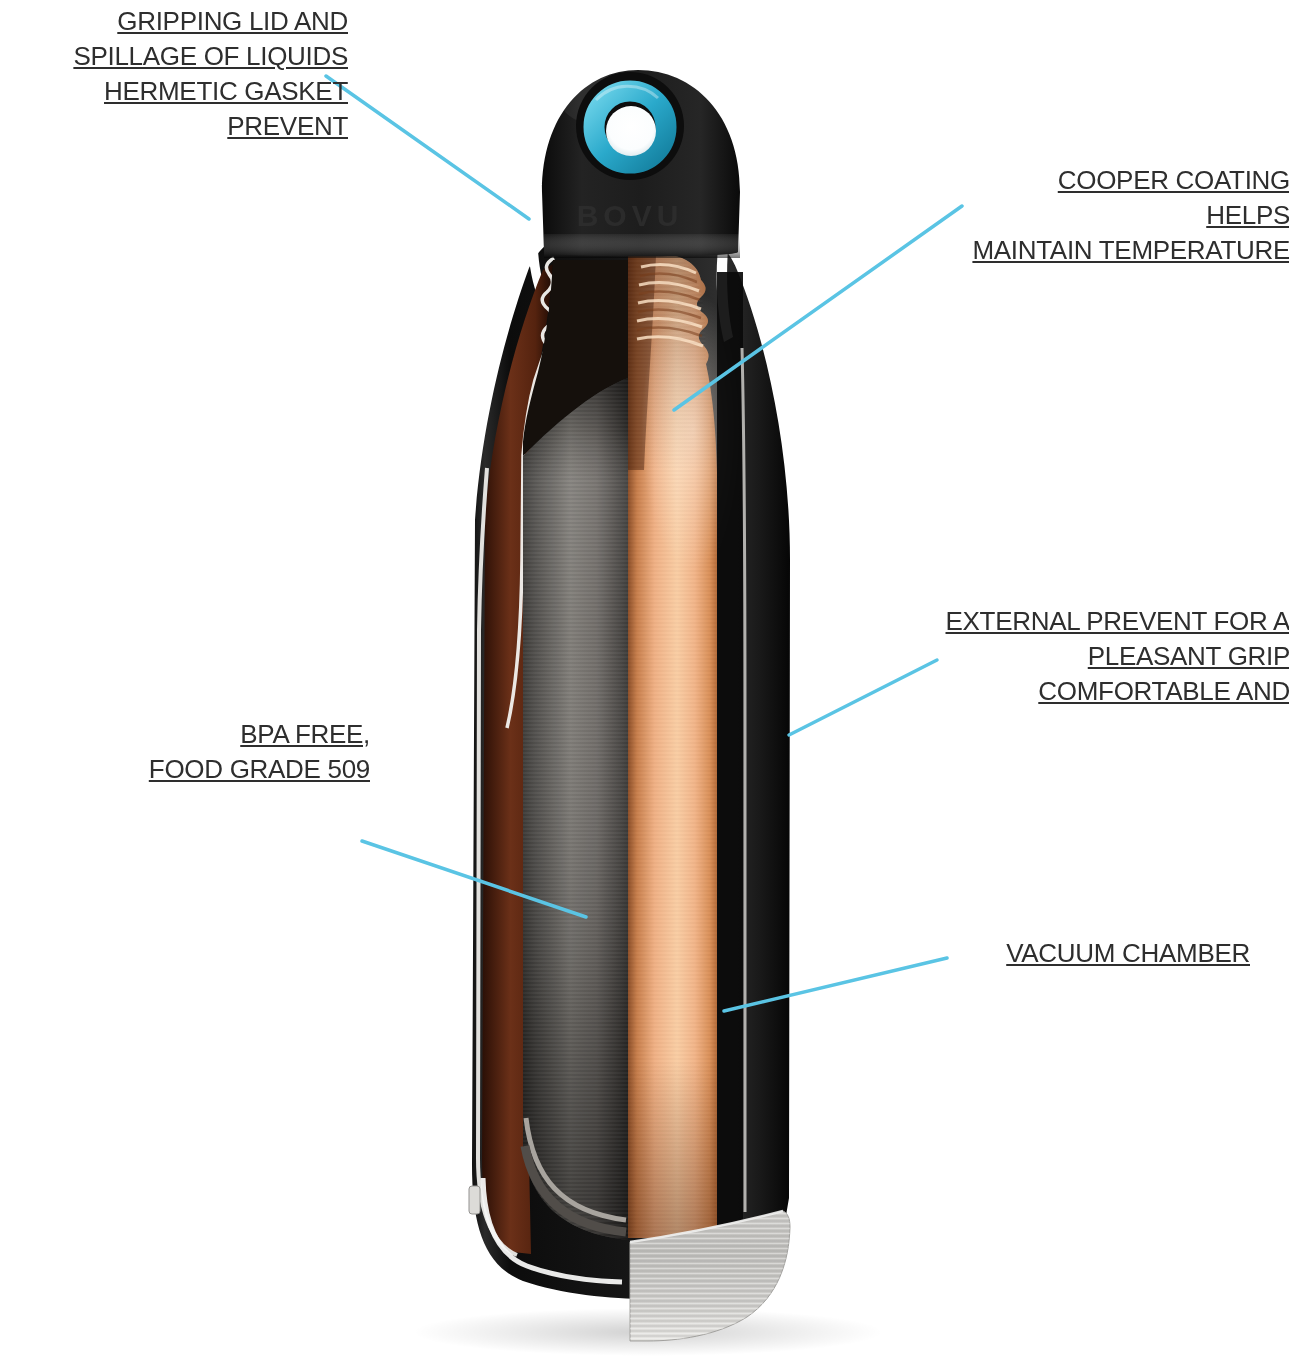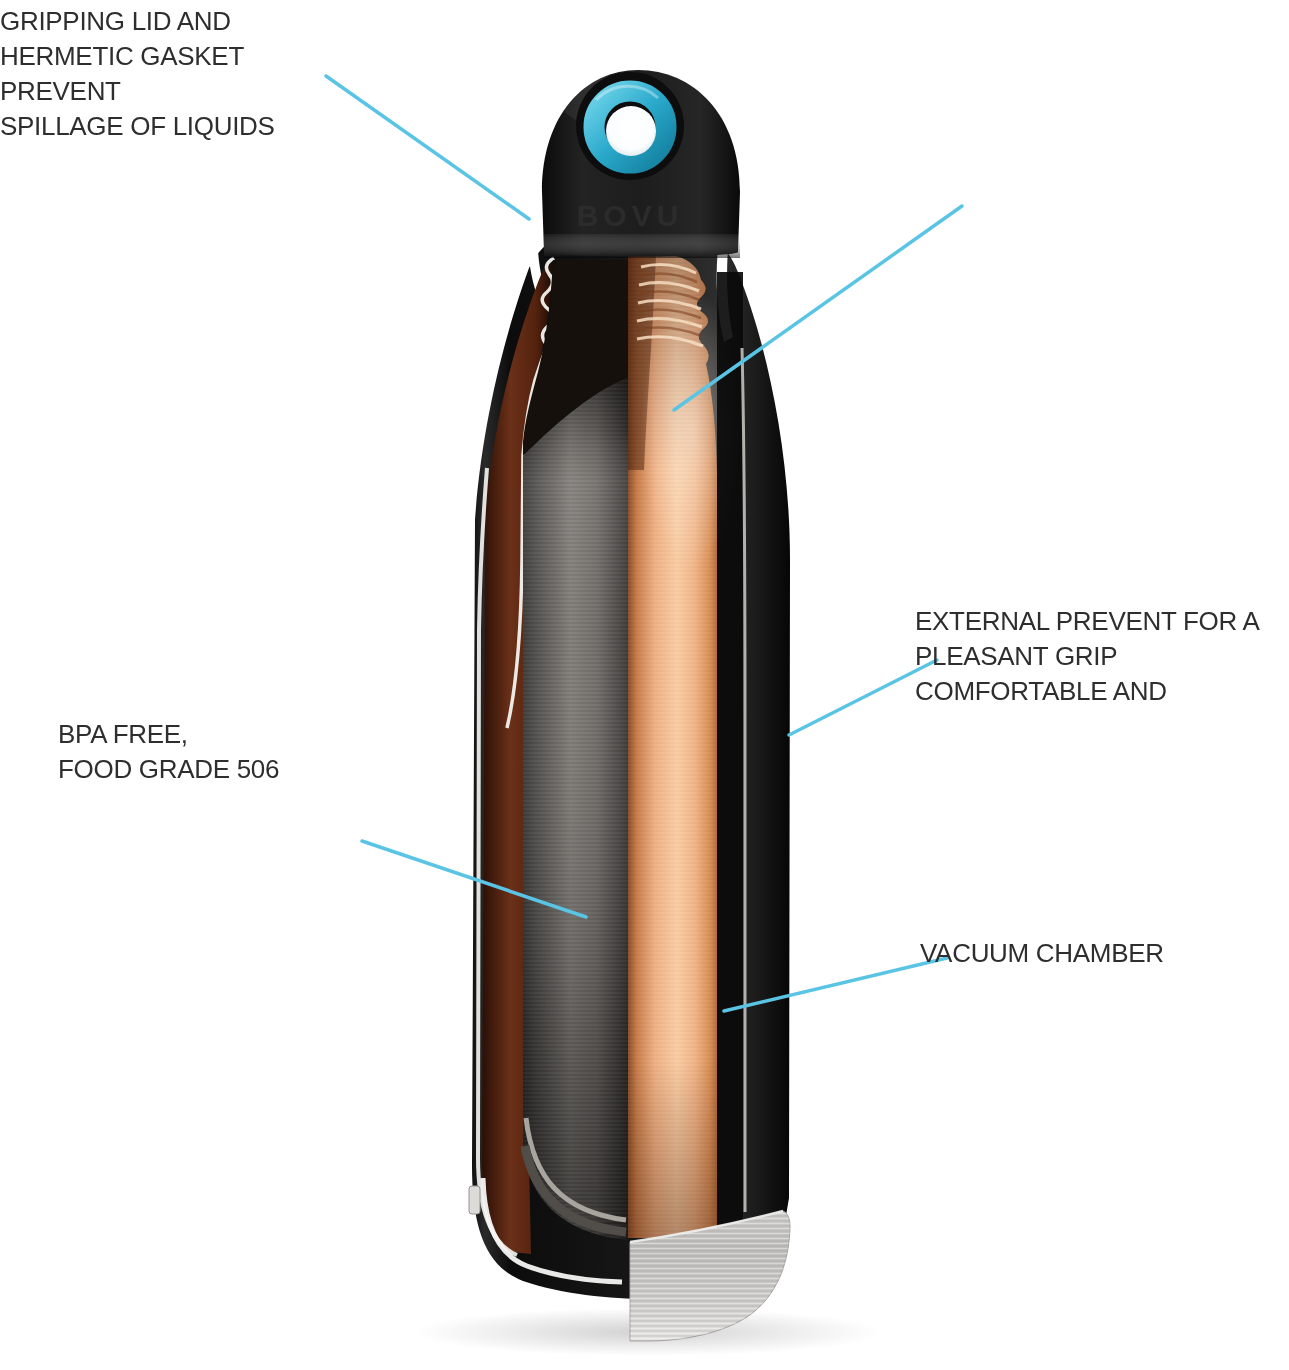--- a/index.html
+++ b/index.html
@@ -12,25 +12,26 @@
     font-family:"Liberation Sans", sans-serif;
   }
   .bottle-svg{
     position:absolute;
     left:0; top:0;
     width:1289px; height:1370px;
   }
   .callout{
     position:absolute;
     z-index:2;
-    text-align:left;
+    text-align:right;
     color:var(--label,#2e2e2e);
     font-size:26px;
     line-height:35px;
     letter-spacing:-0.3px;
+    text-decoration:underline;
   }
   .callout span{display:block;}
 </style>
 </head>
 <body>
 
 <div class="stage">
 
   <svg class="bottle-svg" viewBox="0 0 1289 1370" xmlns="http://www.w3.org/2000/svg">
     <defs>
@@ -202,33 +203,37 @@
         <line x1="326" y1="76" x2="529" y2="219" stroke="#5ac4e4" stroke-width="3.5" stroke-linecap="round"></line>
         <line x1="962" y1="206" x2="674" y2="410" stroke="#5ac4e4" stroke-width="3.5" stroke-linecap="round"></line>
         <line x1="937" y1="660" x2="789" y2="735" stroke="#5ac4e4" stroke-width="3.5" stroke-linecap="round"></line>
         <line x1="362" y1="841" x2="586" y2="917" stroke="#5ac4e4" stroke-width="3.5" stroke-linecap="round"></line>
         <line x1="947" y1="958" x2="724" y2="1011" stroke="#5ac4e4" stroke-width="3.5" stroke-linecap="round"></line>
       </g>
   </svg>
 
   <div class="callout" style="left:0px; top:4px; width:348px;">
     <span>GRIPPING LID AND</span>
+    <span>SPILLAGE OF LIQUIDS</span>
     <span>HERMETIC GASKET PREVENT</span>
-    <span>SPILLAGE OF LIQUIDS</span>
-  </div>
-
+  </div>
+
+  <div class="callout" style="left:972px; top:163px; width:318px;">
+    <span>COOPER COATING HELPS</span>
+    <span>MAINTAIN TEMPERATURE</span>
+  </div>
 
   <div class="callout" style="left:915px; top:604px; width:375px;">
     <span>EXTERNAL PREVENT FOR A</span>
     <span>PLEASANT GRIP</span>
     <span>COMFORTABLE AND</span>
   </div>
 
   <div class="callout" style="left:58px; top:717px; width:312px;">
     <span>BPA FREE,</span>
-    <span>FOOD GRADE 506</span>
+    <span>FOOD GRADE 509</span>
   </div>
 
   <div class="callout" style="left:920px; top:936px; width:330px;">
     <span>VACUUM CHAMBER</span>
   </div>
 
 </div>
 
 </body></html>

